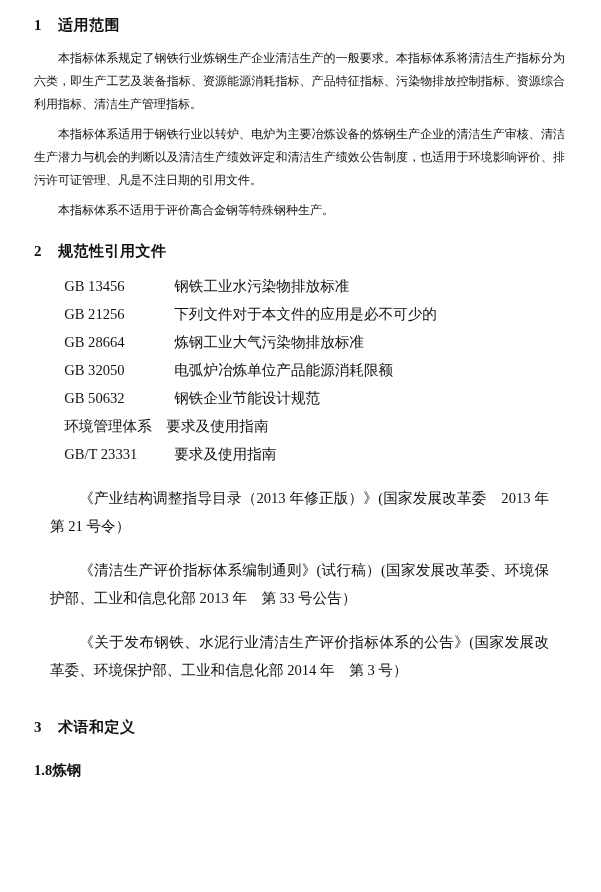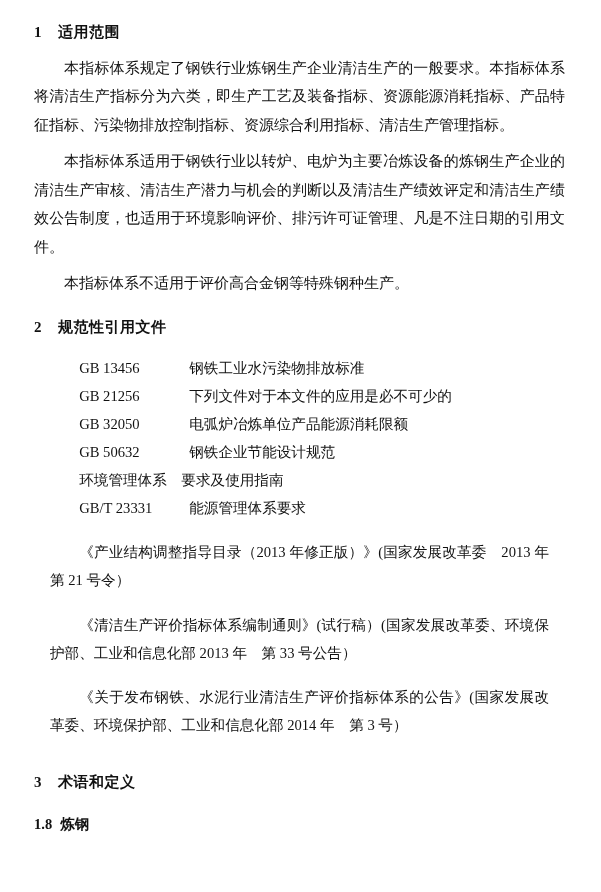--- a/index.html
+++ b/index.html
@@ -11,21 +11,21 @@
     width: 601px;
     height: 892px;
     font-family: "Liberation Serif", "DejaVu Serif", serif;
     color: #111111;
     overflow: hidden;
   }
   .page {
     width: 601px;
     height: 892px;
     box-sizing: border-box;
-    padding: 21px 36px 0 34px;
+    padding: 14px 36px 0 34px;
     position: relative;
   }
   .sec-head {
     font-size: 15px;
     font-weight: bold;
     letter-spacing: 0.5px;
     margin: 0 0 10px 0;
     line-height: 1.5;
   }
   .sec-head .num {
@@ -35,36 +35,36 @@
   .sec-head .ttl {
     margin-left: 8px;
   }
   .sub-head {
     font-size: 14.5px;
     font-weight: bold;
     margin: 0 0 6px 0;
     line-height: 1.5;
   }
   .sub-head .ttl {
-    margin-left: 8px;
+    margin-left: 0;
   }
   p.para {
-    font-size: 15px;
+    font-size: 12px;
     line-height: 1.92;
     margin: 0 0 2px 0;
     text-align: justify;
     text-justify: inter-ideograph;
     text-indent: 2em;
   }
   .gap-lg { height: 16px; }
   .gap-md { height: 11px; }
   .gap-sm { height: 5px; }
 
   .ref-list {
-    margin: 16px;
+    margin: 1px;
     padding: 0;
     list-style: none;
   }
   .ref-list li {
     font-size: 14.6px;
     line-height: 1.92;
     display: flex;
     padding-left: 2em;
   }
   .ref-list li .code {
@@ -106,33 +106,37 @@
   <ul class="ref-list">
     <li>
       <span class="code">GB 13456</span>
       <span class="title">钢铁工业水污染物排放标准</span>
     </li>
     <li>
       <span class="code">GB 21256</span>
       <span class="title">下列文件对于本文件的应用是必不可少的</span>
     </li>
     <li>
+      <span class="code">GB 28664</span>
+      <span class="title">炼钢工业大气污染物排放标准</span>
+    </li>
+    <li>
       <span class="code">GB 32050</span>
       <span class="title">电弧炉冶炼单位产品能源消耗限额</span>
     </li>
     <li>
       <span class="code">GB 50632</span>
       <span class="title">钢铁企业节能设计规范</span>
     </li>
     <li>
       <span class="title">环境管理体系　要求及使用指南</span>
     </li>
     <li>
       <span class="code">GB/T 23331</span>
-      <span class="title">能源管理体系要求</span>
+      <span class="title">要求及使用指南</span>
     </li>
   </ul>
 
   <p class="ref-doc">《产业结构调整指导目录（2013 年修正版）》(国家发展改革委　2013 年　第 21 号令）</p>
   <p class="ref-doc">《清洁生产评价指标体系编制通则》(试行稿）(国家发展改革委、环境保护部、工业和信息化部 2013 年　第 33 号公告）</p>
   <p class="ref-doc">《关于发布钢铁、水泥行业清洁生产评价指标体系的公告》(国家发展改革委、环境保护部、工业和信息化部 2014 年　第 3 号）</p>
 
   <div class="gap-lg"></div>
 
   <h2 class="sec-head">

